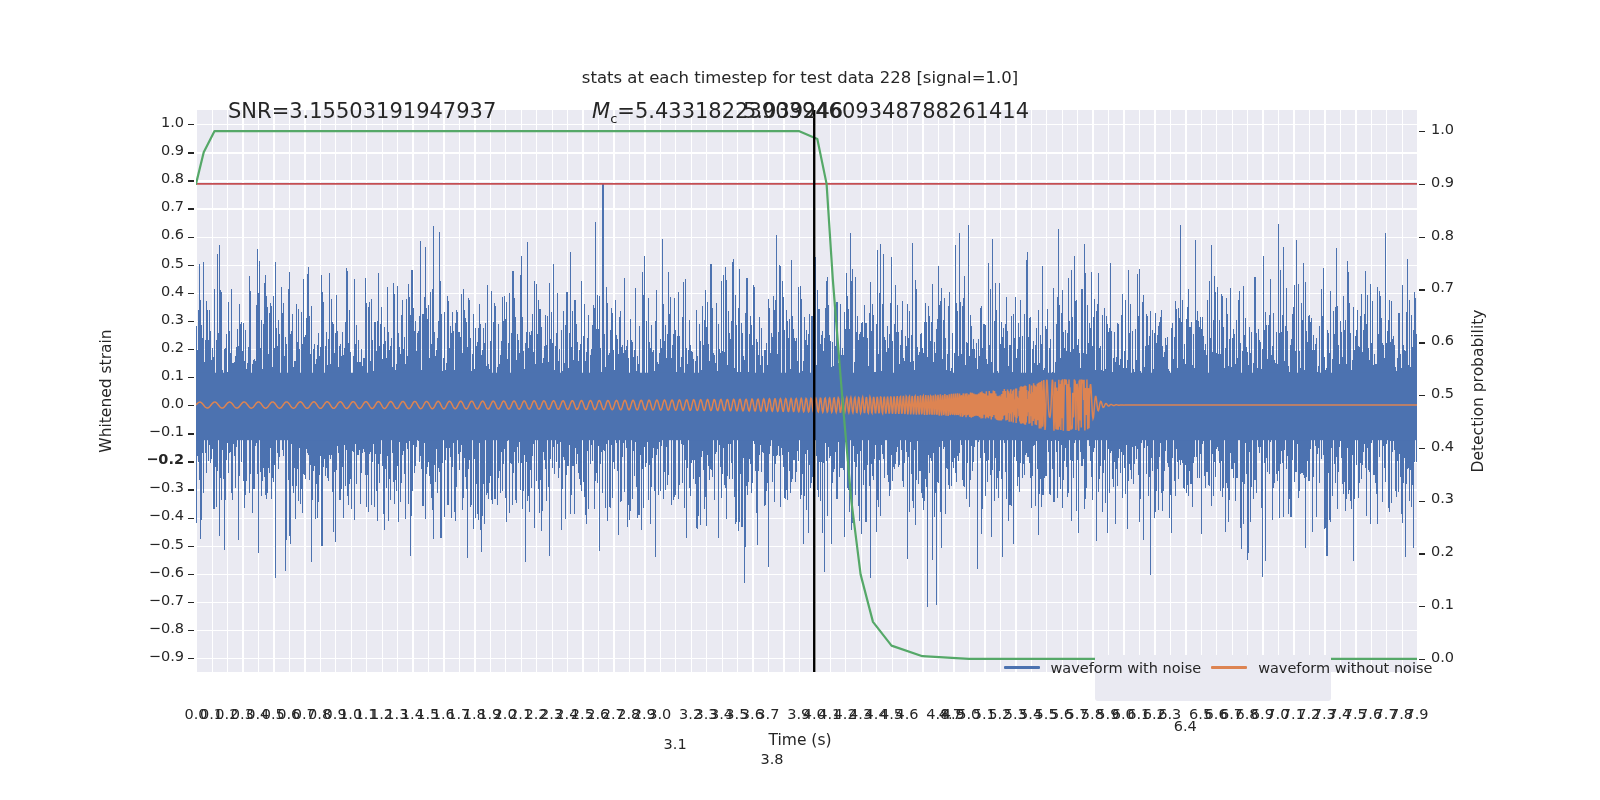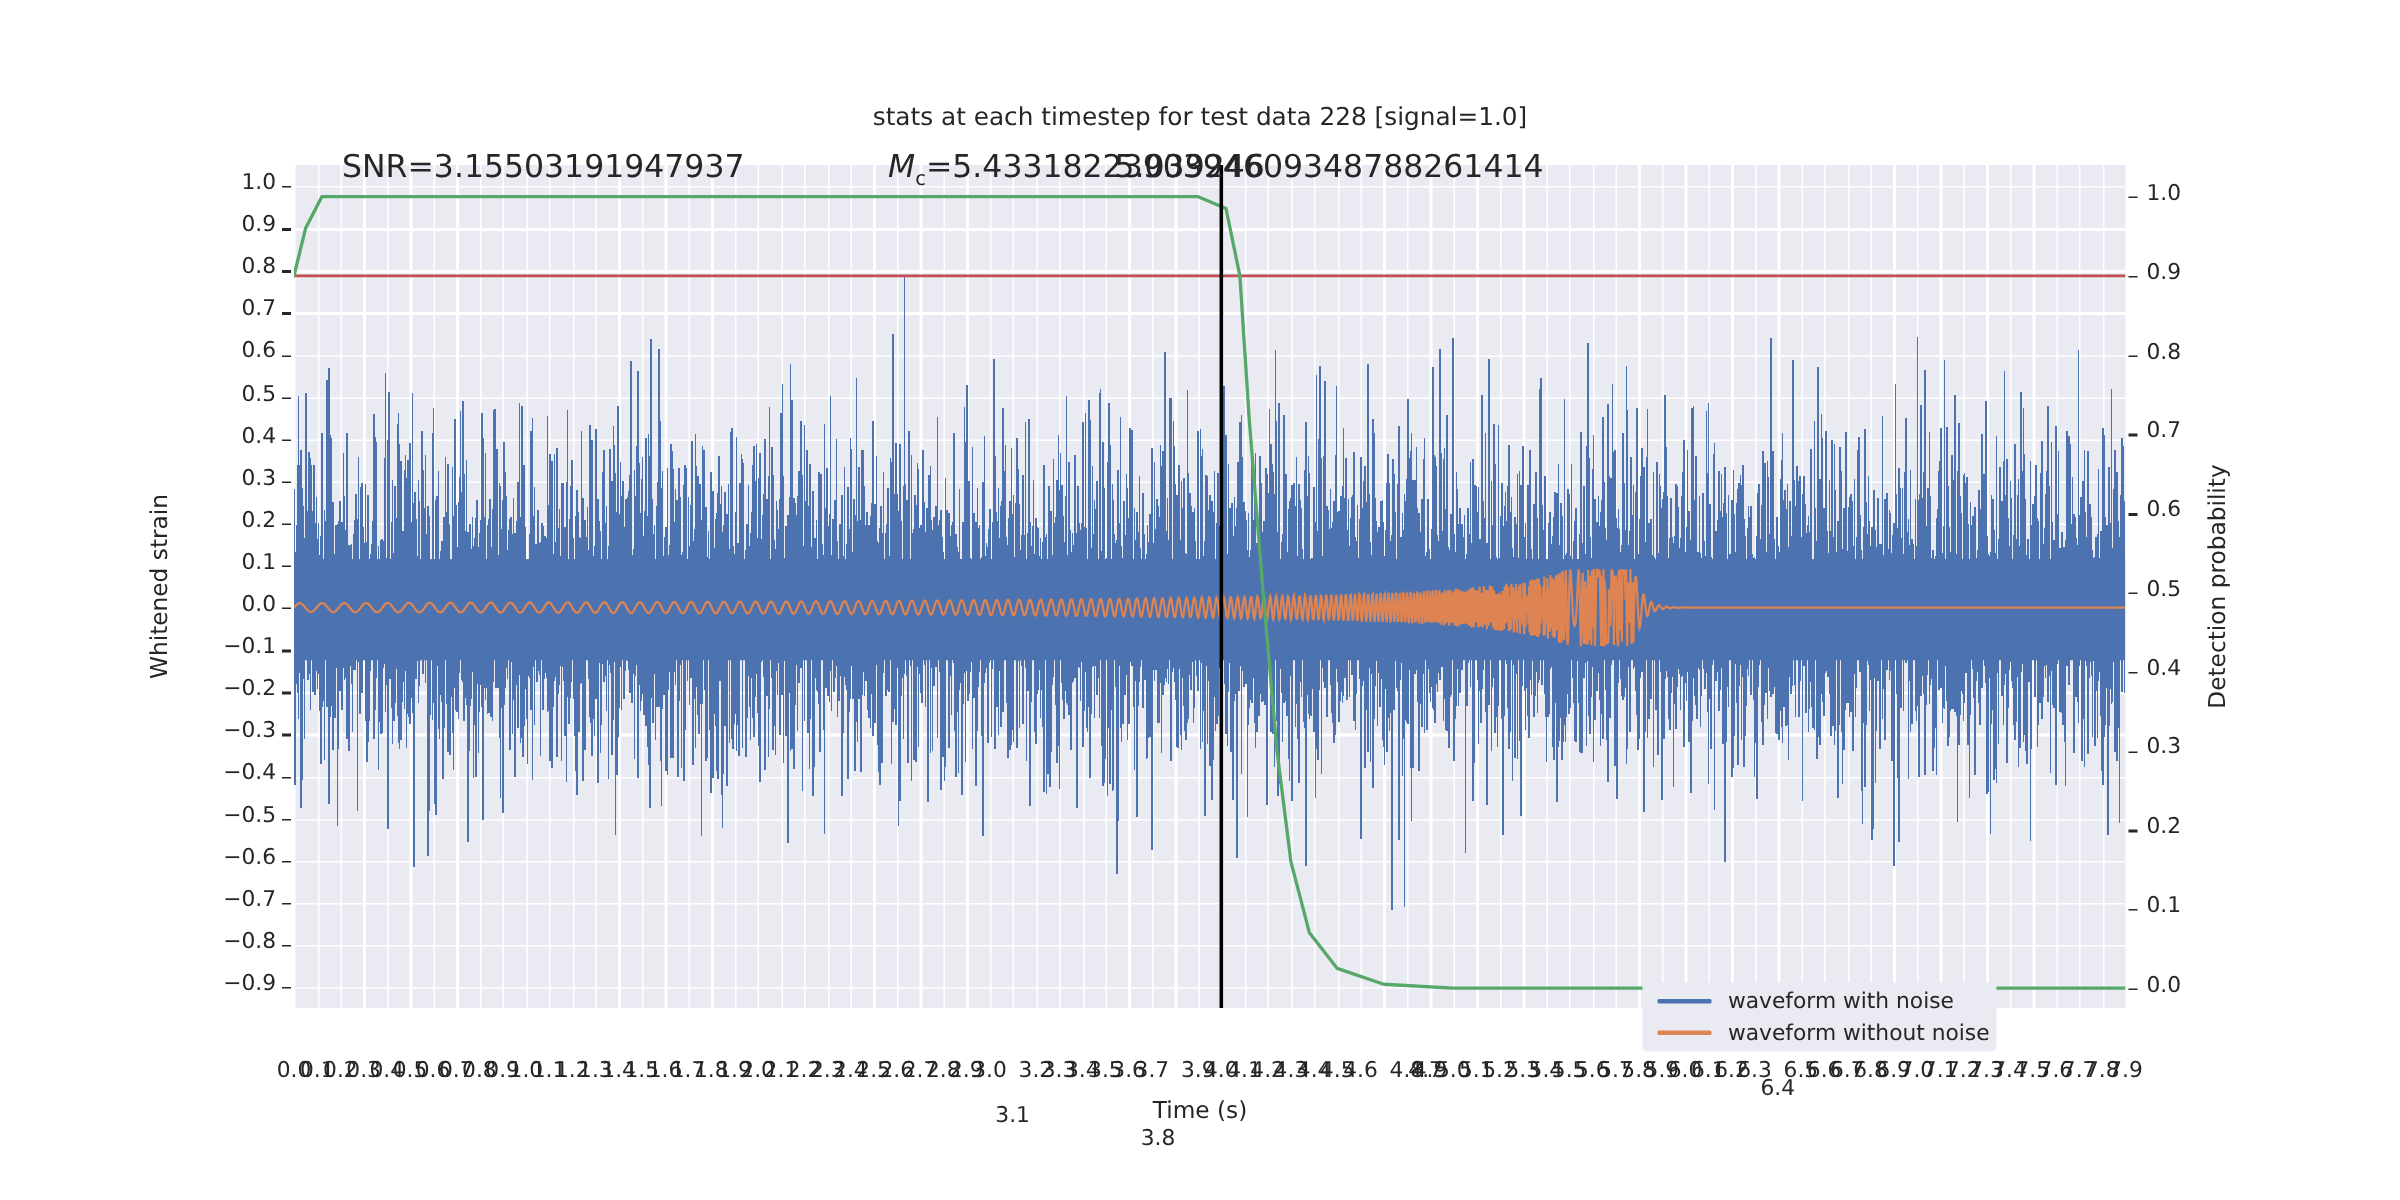--- a/index.html
+++ b/index.html
@@ -52,21 +52,21 @@
     font-size:15.5px;color:#262626;white-space:nowrap;
   }
   .annot{
     position:absolute;font-size:21px;color:#262626;white-space:nowrap;
   }
   .annot sub{font-size:13px;}
   .annot em{font-style:italic;}
   #legend{
     position:absolute;left:1095px;top:655px;width:236px;height:46px;
     background:#eaeaf2;border-radius:3px;
-    display:flex;flex-direction:column;justify-content:center;
+    display:flex;flex-direction:row;justify-content:center;
     padding:2px 0 2px 0;box-sizing:border-box;
   }
   .legend-row{display:flex;align-items:center;height:21px;padding-left:10px;}
   .legend-swatch{width:36px;height:2.6px;margin-right:11px;border-radius:1px;}
   .legend-text{font-size:14.5px;color:#262626;white-space:nowrap;}
 </style>
 </head>
 <body>
 
 <div id="figure">
@@ -209,21 +209,21 @@
       <div class="ytick-left" style="left: 138px; top: 310.75px;">0.3</div>
       <div class="tickmark-l" style="left: 188px; top: 320.8px;"></div>
       <div class="ytick-left" style="left: 138px; top: 338.85px;">0.2</div>
       <div class="tickmark-l" style="left: 188px; top: 348.9px;"></div>
       <div class="ytick-left" style="left: 138px; top: 366.95px;">0.1</div>
       <div class="tickmark-l" style="left: 188px; top: 377px;"></div>
       <div class="ytick-left" style="left: 138px; top: 395.05px;">0.0</div>
       <div class="tickmark-l" style="left: 188px; top: 405.1px;"></div>
       <div class="ytick-left" style="left: 138px; top: 423.15px;">−0.1</div>
       <div class="tickmark-l" style="left: 188px; top: 433.2px;"></div>
-      <div class="ytick-left" style="left: 138px; top: 451.25px;">−0.2</div>
+      <div class="ytick-left" style="left: 138px; top: 451.25px; font-weight: bold;">−0.2</div>
       <div class="tickmark-l" style="left: 188px; top: 461.3px;"></div>
       <div class="ytick-left" style="left: 138px; top: 479.35px;">−0.3</div>
       <div class="tickmark-l" style="left: 188px; top: 489.4px;"></div>
       <div class="ytick-left" style="left: 138px; top: 507.45px;">−0.4</div>
       <div class="tickmark-l" style="left: 188px; top: 517.5px;"></div>
       <div class="ytick-left" style="left: 138px; top: 535.55px;">−0.5</div>
       <div class="tickmark-l" style="left: 188px; top: 545.5px;"></div>
       <div class="ytick-left" style="left: 138px; top: 563.65px;">−0.6</div>
       <div class="tickmark-l" style="left: 188px; top: 573.6px;"></div>
       <div class="ytick-left" style="left: 138px; top: 591.75px;">−0.7</div>

